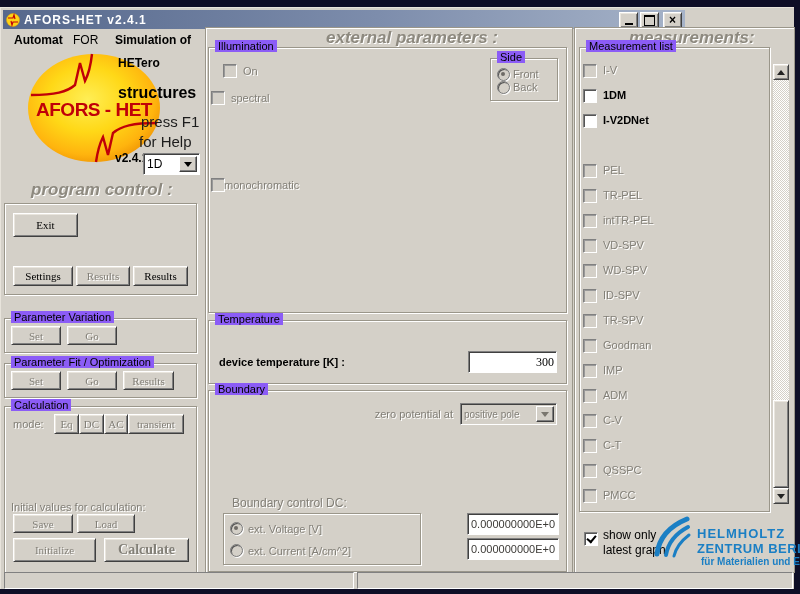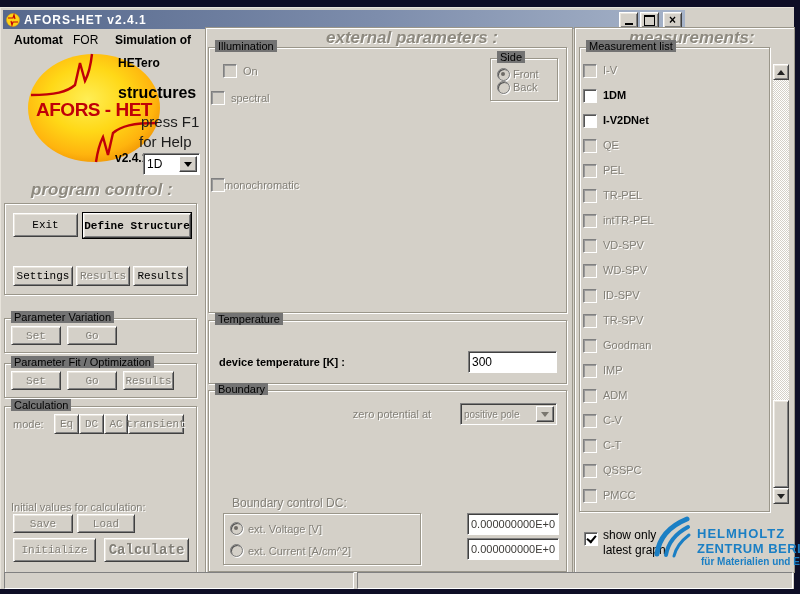--- a/index.html
+++ b/index.html
@@ -10,32 +10,32 @@
   .title-text{color:#fff;font-size:12px;font-weight:bold;margin-left:4px;letter-spacing:1px;white-space:nowrap;}
   .win-btns{position:absolute;right:3px;top:2px;display:flex;gap:2px;}
   .wbtn{width:17px;height:14px;background:#d4d0c8;border:1px solid;border-color:#fff #404040 #404040 #fff;box-shadow:inset 1px 1px 0 #e9e5dd,inset -1px -1px 0 #808080;display:flex;align-items:center;justify-content:center;font-size:10px;font-weight:bold;color:#000;}
   .glyph-min{display:block;width:8px;height:2px;background:#000;margin-top:7px;}
   .glyph-max{display:block;width:9px;height:8px;border:1px solid #000;border-top:2px solid #000;}
   .glyph-close{font-size:12px;line-height:10px;}
   .lbl{position:absolute;font-size:11px;white-space:nowrap;color:#000;}
   .dis{color:#827f77;text-shadow:1px 1px 0 #ffffff;}
   .hdr{position:absolute;font-size:17px;font-style:italic;font-weight:bold;color:#8d897f;text-shadow:1px 1px 0 #fff;white-space:nowrap;}
   .groupbox{position:absolute;border:1px solid #9a968a;box-shadow:1px 1px 0 #ffffff,inset 1px 1px 0 #ffffff;}
-  .gb-cap{position:absolute;top:-8px;left:6px;background:#737373;padding:0 3px;font-size:11px;white-space:nowrap;}
+  .gb-cap{position:absolute;top:-8px;left:6px;background:#8b5cf6;padding:0 3px;font-size:11px;white-space:nowrap;}
   .panel{position:absolute;border:1px solid #9a968a;box-shadow:inset 1px 1px 0 #ffffff;}
-  .btn{position:absolute;background:#d4d0c8;border:1px solid;border-color:#ffffff #404040 #404040 #ffffff;box-shadow:inset 1px 1px 0 #e9e5dd,inset -1px -1px 0 #808080;font-family:Liberation Mono, monospace;font-size:11px;color:#000;display:flex;align-items:center;justify-content:center;white-space:nowrap;}
+  .btn{position:absolute;background:#d4d0c8;border:1px solid;border-color:#ffffff #404040 #404040 #ffffff;box-shadow:inset 1px 1px 0 #e9e5dd,inset -1px -1px 0 #808080;font-family:Liberation Serif, serif;font-size:11px;color:#000;display:flex;align-items:center;justify-content:center;white-space:nowrap;}
   .btn.disabled{color:#827f77;text-shadow:1px 1px 0 #fff;}
   .btn.default{outline:1px solid #000;font-weight:bold;}
   .cb{position:absolute;width:12px;height:12px;background:#fff;border:1px solid;border-color:#808080 #fff #fff #808080;box-shadow:inset 1px 1px 0 #555;}
   .cb.off{background:#d4d0c8;box-shadow:inset 1px 1px 0 #999;}
   .tick{position:absolute;left:2px;top:2px;width:7px;height:4px;border-left:2px solid #000;border-bottom:2px solid #000;transform:rotate(-50deg);}
   .radio{position:absolute;width:11px;height:11px;border-radius:50%;background:#d4d0c8;border:1px solid #777;box-shadow:inset 1px 1px 0 #555,1px 1px 0 #fff;}
   .radio .dot{position:absolute;left:3px;top:3px;width:4px;height:4px;border-radius:50%;background:#6e6b66;}
   .field{position:absolute;background:#fff;border:1px solid;border-color:#808080 #fff #fff #808080;box-shadow:inset 1px 1px 0 #404040;font-size:12px;color:#000;display:flex;align-items:center;padding-left:3px;box-sizing:border-box;}
-  input.field{font-family:Liberation Sans, sans-serif;outline:none;padding-left:3px;}
+  input.field{font-family:Liberation Serif, serif;outline:none;padding-left:3px;text-align:right;}
   .combo-btn{position:absolute;top:2px;right:2px;width:16px;bottom:2px;background:#d4d0c8;border:1px solid;border-color:#fff #404040 #404040 #fff;box-shadow:inset -1px -1px 0 #808080;display:flex;align-items:center;justify-content:center;}
   .tri-down{width:0;height:0;border-left:4px solid transparent;border-right:4px solid transparent;border-top:5px solid #000;}
   .tri-up-s{width:0;height:0;border-left:4px solid transparent;border-right:4px solid transparent;border-bottom:5px solid #222;}
   .tri-down-s{width:0;height:0;border-left:4px solid transparent;border-right:4px solid transparent;border-top:5px solid #222;}
   .sunken{position:absolute;border:1px solid;border-color:#808080 #fff #fff #808080;background:#d4d0c8;}
   .mrow-label{position:absolute;left:20px;top:0;font-size:11px;white-space:nowrap;}
   .scroll-track{position:absolute;background:#fff;background-image:linear-gradient(45deg,#d4d0c8 25%,transparent 25%,transparent 75%,#d4d0c8 75%),linear-gradient(45deg,#d4d0c8 25%,transparent 25%,transparent 75%,#d4d0c8 75%);background-size:2px 2px;background-position:0 0,1px 1px;}
   .scroll-btn{position:absolute;width:16px;height:16px;background:#d4d0c8;border:1px solid;border-color:#fff #404040 #404040 #fff;box-shadow:inset 1px 1px 0 #e9e5dd,inset -1px -1px 0 #808080;display:flex;align-items:center;justify-content:center;box-sizing:border-box;}
   .scroll-thumb{position:absolute;width:16px;background:#d4d0c8;border:1px solid;border-color:#fff #404040 #404040 #fff;box-shadow:inset 1px 1px 0 #e9e5dd,inset -1px -1px 0 #808080;box-sizing:border-box;}
   .logo-text{position:absolute;font-weight:bold;color:#c00008;font-size:19px;letter-spacing:-0.5px;text-align:center;white-space:nowrap;}
@@ -95,21 +95,20 @@
     <span>1D</span>
     <span class="combo-btn">
           <span class="tri-down"></span>
         </span>
   </div>
 
   <div class="hdr" style="left:30px;top:172px">program control :</div>
 
   <div class="groupbox" style="left:3px;top:195px;width:191px;height:90px"></div>
   <div class="btn" style="left:12px;top:205px;width:63px;height:22px">Exit</div>
-  <div class="btn default" style="left:82px;top:205px;width:106px;height:23px">Define Structure</div>
   <div class="btn" style="left:12px;top:258px;width:58px;height:18px">Settings</div>
   <div class="btn disabled" style="left:75px;top:258px;width:52px;height:18px">Results</div>
   <div class="btn" style="left:132px;top:258px;width:53px;height:18px">Results</div>
 
   <div class="groupbox" style="left:3px;top:310px;width:191px;height:33px">
     <span class="gb-cap">Parameter Variation</span>
   </div>
   <div class="btn disabled" style="left:10px;top:318px;width:48px;height:17px">Set</div>
   <div class="btn disabled" style="left:66px;top:318px;width:48px;height:17px">Go</div>
 
@@ -159,21 +158,21 @@
 
   <div class="groupbox" style="left:207px;top:312px;width:357px;height:62px">
     <span class="gb-cap">Temperature</span>
   </div>
   <span class="lbl" style="left:218px;top:348px;font-weight:bold">device temperature [K] :</span>
   <input class="field" style="left: 467px; top: 343px; width: 89px; height: 22px;" value="300">
 
   <div class="groupbox" style="left:207px;top:382px;width:357px;height:180px">
     <span class="gb-cap">Boundary</span>
   </div>
-  <span class="lbl dis" style="left:330px;top:400px;width:122px;text-align:center">zero potential at</span>
+  <span class="lbl dis" style="left:330px;top:400px;width:122px;text-align:right">zero potential at</span>
   <div class="field" style="left:459px;top:395px;width:97px;height:22px;background:#d4d0c8">
     <span class="dis" style="font-size:10px">positive pole</span>
     <span class="combo-btn">
           <span class="tri-down" style="border-top-color:#7a776f"></span>
         </span>
   </div>
   <span class="lbl dis" style="left:231px;top:488px;font-size:12px">Boundary control DC:</span>
   <div class="groupbox" style="left:222px;top:505px;width:196px;height:50px"></div>
   <span class="radio" style="left:229px;top:514px">
         <span class="dot"></span>
@@ -196,24 +195,20 @@
         <span class="mrow-label dis">I-V</span>
       </div>
   <div style="position:absolute;left:582px;top:81px;width:160px;height:14px">
         <span class="cb" style="left:0;top:0"></span>
         <span class="mrow-label" style="font-weight:bold">1DM</span>
       </div>
   <div style="position:absolute;left:582px;top:106px;width:160px;height:14px">
         <span class="cb" style="left:0;top:0"></span>
         <span class="mrow-label" style="font-weight:bold">I-V2DNet</span>
       </div>
-  <div style="position:absolute;left:582px;top:131px;width:160px;height:14px">
-        <span class="cb off" style="left:0;top:0"></span>
-        <span class="mrow-label dis">QE</span>
-      </div>
   <div style="position:absolute;left:582px;top:156px;width:160px;height:14px">
         <span class="cb off" style="left:0;top:0"></span>
         <span class="mrow-label dis">PEL</span>
       </div>
   <div style="position:absolute;left:582px;top:181px;width:160px;height:14px">
         <span class="cb off" style="left:0;top:0"></span>
         <span class="mrow-label dis">TR-PEL</span>
       </div>
   <div style="position:absolute;left:582px;top:206px;width:160px;height:14px">
         <span class="cb off" style="left:0;top:0"></span>

